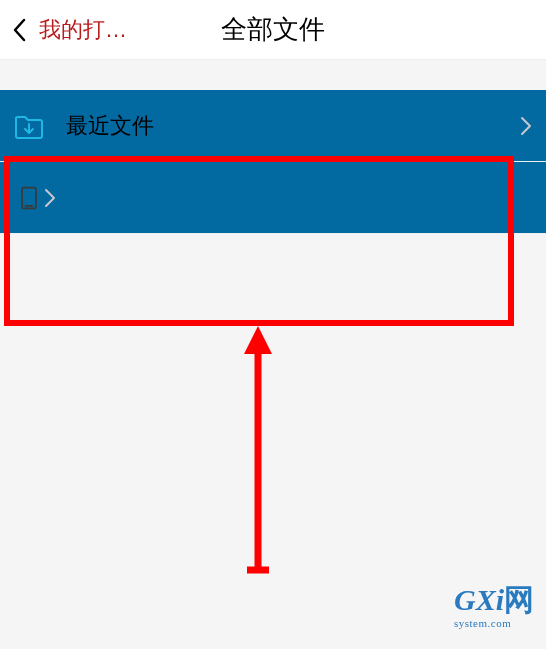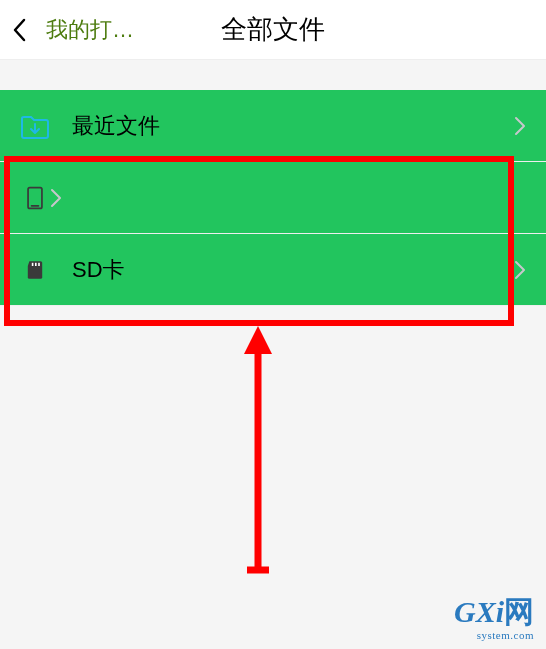--- a/index.html
+++ b/index.html
@@ -28,43 +28,43 @@
       align-items: center;
       padding-left: 12px;
       cursor: pointer;
     }
     .back-chevron {
       width: 14px;
       height: 24px;
     }
     .back-label {
       font-size: 22px;
-      color: #4d7c0f;
-      margin-left: 20px;
+      color: #b91c1c;
+      margin-left: 13px;
     }
     .header-title {
       position: absolute;
       left: 50%;
       transform: translateX(-50%);
       font-size: 26px;
       color: #000;
       font-weight: 400;
     }
     .list {
       margin-top: 30px;
       background: #fff;
     }
     .list-item {
       height: 72px;
       display: flex;
       align-items: center;
-      padding: 0 20px;
+      padding: 0 14px;
       border-bottom: 1px solid #eee;
       cursor: pointer;
-      background: #22c55e;
+      background: #0369a1;
     }
     .item-icon {
       width: 30px;
       height: 30px;
       display: flex;
       align-items: center;
       justify-content: center;
       flex-shrink: 0;
     }
     .item-label {
@@ -82,38 +82,38 @@
       position: absolute;
       border: 6px solid #ff0000;
       pointer-events: none;
     }
     .arrow-container {
       position: absolute;
       pointer-events: none;
     }
     .watermark {
       position: absolute;
-      bottom: 8px;
+      bottom: 20px;
       right: 12px;
       font-family: Georgia, serif;
     }
     .wm-main {
       font-size: 30px;
       font-style: italic;
       color: #2a7abf;
       font-weight: bold;
     }
     .wm-main .wm-cn {
       font-style: normal;
       font-family: "SimSun", serif;
     }
     .wm-sub {
       font-size: 11px;
       color: #2a7abf;
-      text-align: right;
+      text-align: left;
       letter-spacing: 0.5px;
       margin-top: -4px;
     }
   </style>
 </head>
 <body>
 
 <div class="header">
   <div class="back-btn">
     <svg class="back-chevron" viewBox="0 0 14 24">
@@ -145,34 +145,20 @@
       <svg viewBox="0 0 30 30" width="26" height="26">
         <rect x="7" y="3" width="16" height="24" rx="2" fill="none" stroke="#3a3a3a" stroke-width="2"></rect>
         <line x1="11" y1="24" x2="19" y2="24" stroke="#3a3a3a" stroke-width="2" stroke-linecap="round"></line>
       </svg>
     </span>
     <svg class="item-chevron" viewBox="0 0 12 20">
       <polyline points="2,2 10,10 2,18" fill="none" stroke="#c7c7cc" stroke-width="2" stroke-linecap="round" stroke-linejoin="round"></polyline>
     </svg>
   </div>
 
-  <div class="list-item">
-    <span class="item-icon">
-      <svg viewBox="0 0 30 30" width="24" height="24">
-        <path d="M8 4 L22 4 Q24 4 24 6 L24 24 Q24 26 22 26 L8 26 Q6 26 6 24 L6 10 L8 4 Z" fill="#3a3a3a"></path>
-        <rect x="11" y="6" width="2" height="4" fill="#fff"></rect>
-        <rect x="15" y="6" width="2" height="4" fill="#fff"></rect>
-        <rect x="19" y="6" width="2" height="4" fill="#fff"></rect>
-      </svg>
-    </span>
-    <span class="item-label">SD卡</span>
-    <svg class="item-chevron" viewBox="0 0 12 20">
-      <polyline points="2,2 10,10 2,18" fill="none" stroke="#c7c7cc" stroke-width="2" stroke-linecap="round" stroke-linejoin="round"></polyline>
-    </svg>
-  </div>
 
 </div>
 
 <div class="highlight-box" style="top:156px; left:4px; width:510px; height:170px;"></div>
 
 <svg class="arrow-container" style="left:238px; top:326px; width:40px; height:250px;" viewBox="0 0 40 250">
   <line x1="20" y1="20" x2="20" y2="244" stroke="#ff0000" stroke-width="7"></line>
   <polygon points="20,0 6,28 34,28" fill="#ff0000"></polygon>
   <line x1="9" y1="244" x2="31" y2="244" stroke="#ff0000" stroke-width="7"></line>
 </svg>

